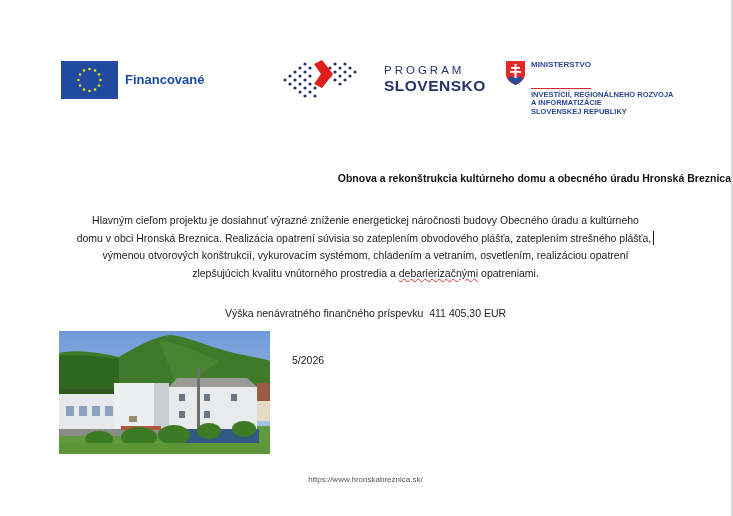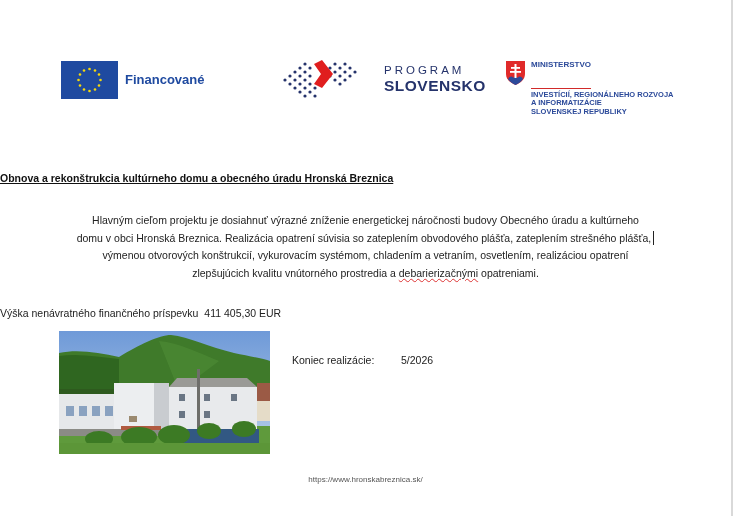--- a/index.html
+++ b/index.html
@@ -21,27 +21,27 @@
 
     .logo-ps { position: absolute; left: 281px; top: 60px; display: flex; align-items: center; gap: 19px; }
     .ps-text { margin-left: 8px; color: #25336b; }
     .ps-top { font-size: 11.5px; letter-spacing: 3px; line-height: 14px; }
     .ps-bottom { font-size: 15.5px; font-weight: bold; letter-spacing: 0.5px; line-height: 18px; }
 
     .logo-min { position: absolute; left: 506px; top: 61px; display: flex; align-items: flex-start; }
     .min-text { margin-left: 6px; color: #2c4a9a; font-size: 7.5px; line-height: 8.5px; font-weight: bold; }
     .min-title { color: #2c4a9a; font-size: 8px; border-bottom: 1px solid #d12a2a; display: inline-block; padding-bottom: 18px; margin-bottom: 2px; }
 
-    .title { position: absolute; left: 0; width: 731px; top: 172px; text-align: left; font-size: 10.5px; font-weight: bold; color: #111; text-decoration: underline; }
+    .title { position: absolute; left: 0; width: 731px; top: 172px; text-align: right; font-size: 10.5px; font-weight: bold; color: #111; }
 
     .paragraph { position: absolute; left: 58px; width: 615px; top: 212px; text-align: center; font-size: 10.5px; line-height: 17.5px; color: #222; }
     .spell { text-decoration: underline wavy #d33; text-decoration-thickness: 1px; }
     .caret { display: inline-block; width: 1px; height: 14px; background: #222; vertical-align: -3px; margin-left: 2px; }
 
-    .grant { position: absolute; left: 0; width: 731px; top: 307px; text-align: left; font-size: 10.5px; color: #222; white-space: pre; }
+    .grant { position: absolute; left: 0; width: 731px; top: 307px; text-align: center; font-size: 10.5px; color: #222; white-space: pre; }
 
     .photo { position: absolute; left: 59px; top: 331px; width: 211px; height: 123px; overflow: hidden; background: #7aa0d8; }
 
     .dates { position: absolute; left: 292px; top: 354px; font-size: 10.5px; color: #222; }
     .date-row { display: flex; height: 23px; }
     .date-label { width: 109px; }
 
     .url { position: absolute; left: 0; width: 731px; top: 475px; text-align: center; font-size: 8px; color: #555; }
   </style>
 </head>
@@ -199,21 +199,20 @@
         <ellipse cx="115" cy="104" rx="16" ry="10"></ellipse>
           <ellipse cx="150" cy="100" rx="12" ry="8"></ellipse>
         <ellipse cx="185" cy="98" rx="12" ry="8"></ellipse>
       </g>
       <rect x="0" y="112" width="211" height="11" fill="#5c9638"></rect>
     </svg>
   </div>
 
   <div class="dates">
     <div class="date-row">
-      <span class="date-label">Koniec realizácie:</span>
       <span>5/2026</span>
     </div>
   </div>
 
   <div class="url">https://www.hronskabreznica.sk/</div>
 </div>
 
 <div class="page-edge"></div>
 
 </body></html>

